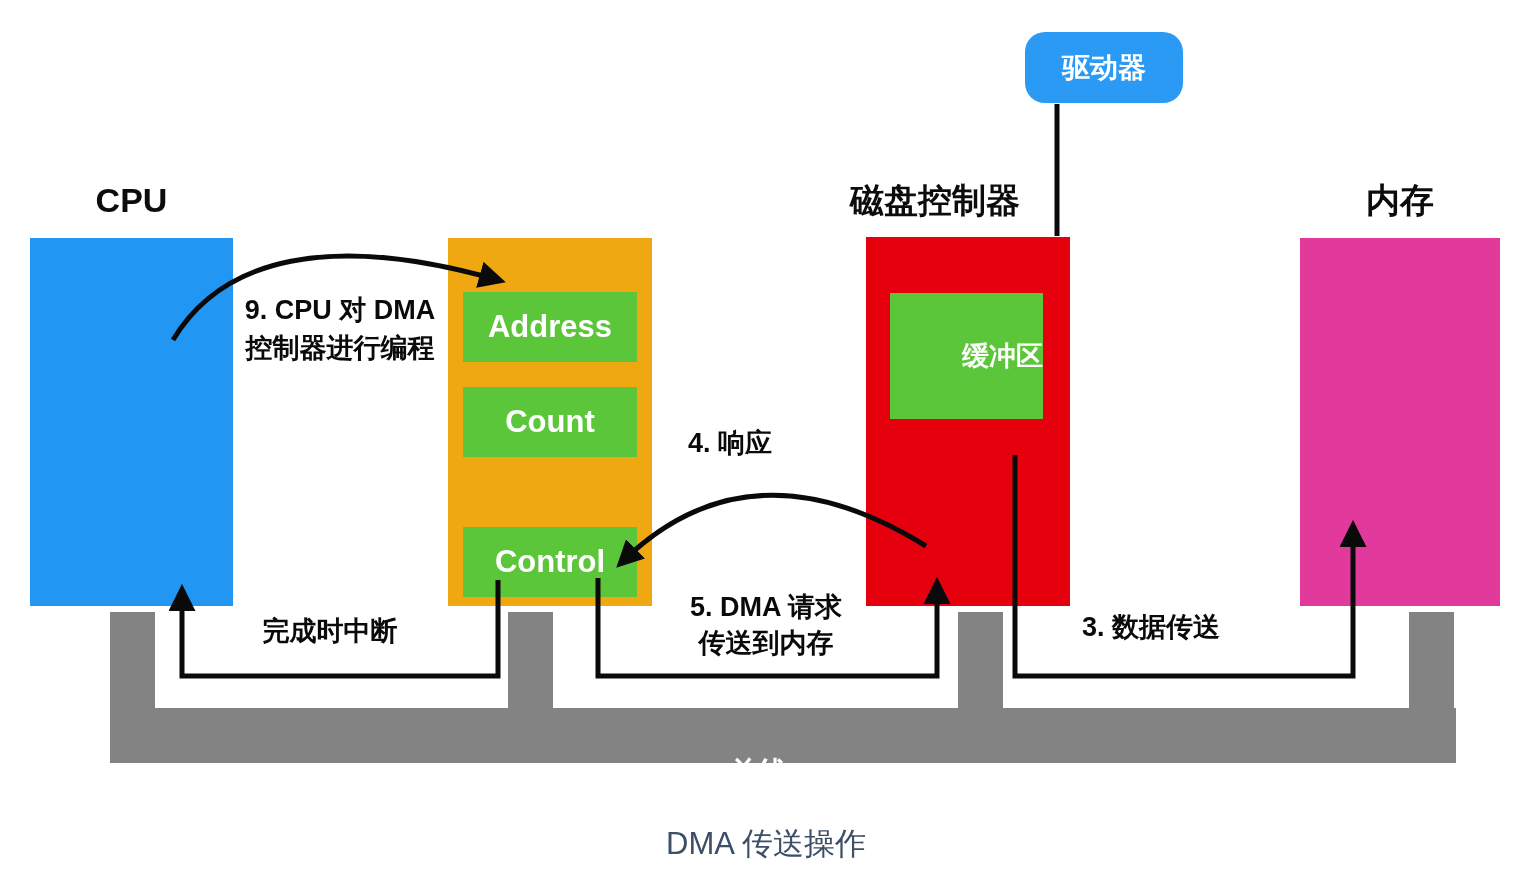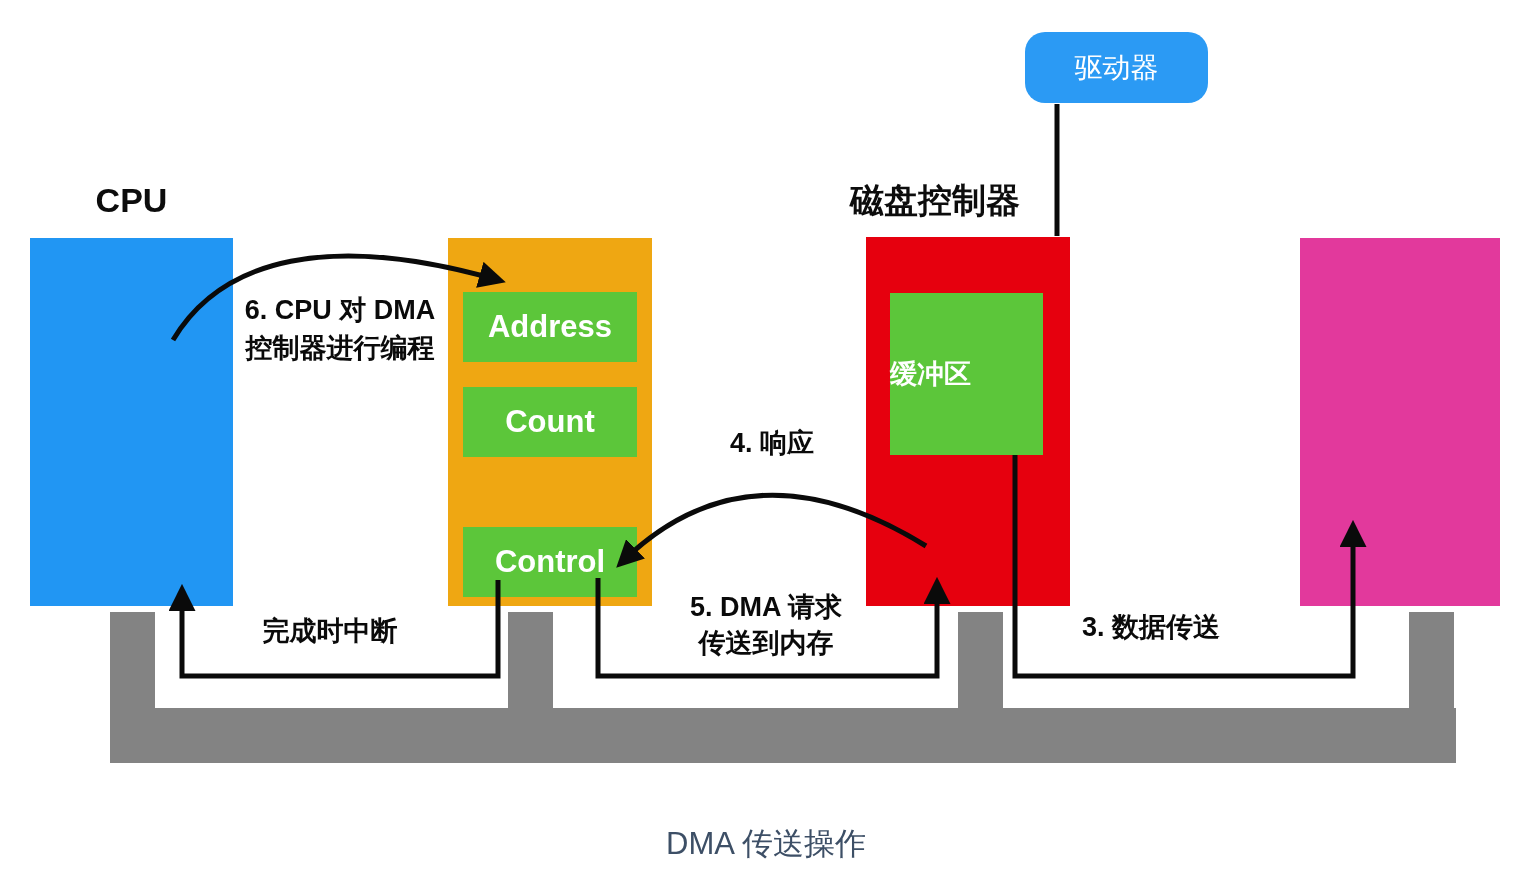--- a/index.html
+++ b/index.html
@@ -24,72 +24,73 @@
   .register{
     position:absolute;left:15px;width:174px;height:70px;
     background:var(--register_green,#5CC63A);
     color:#ffffff;font-size:31px;font-weight:600;
     text-align:center;line-height:70px;
   }
   .reg-0{top:54px;}
   .reg-1{top:149px;}
   .reg-2{top:244px;margin-top:45px;}
   .buffer{
-    position:absolute;left:24px;top:56px;width:153px;height:162px;
+    position:absolute;left:24px;top:56px;width:153px;height:126px;
     background:var(--register_green,#5CC63A);
     color:#ffffff;font-size:27px;font-weight:600;
-    display:flex;align-items:center;justify-content:flex-start;
+    display:flex;align-items:center;justify-content:flex-end;
   }
   .driver-box{
-    position:absolute;left:1025px;top:32px;width:183px;height:71px;
+    position:absolute;left:1025px;top:32px;width:158px;height:71px;
     background:var(--driver_blue,#2B9AF4);border-radius:20px;
-    color:#ffffff;font-size:28px;font-weight:400;
+    color:#ffffff;font-size:28px;font-weight:700;
     display:flex;align-items:center;justify-content:center;
     z-index:2;
   }
   .bus-bar{
     position:absolute;left:110px;top:708px;width:1346px;height:55px;
     background:var(--bus_gray,#838383);z-index:1;
   }
   .bus-stub{
     position:absolute;top:612px;width:45px;height:96px;
     background:var(--bus_gray,#838383);z-index:1;
   }
   .stub-cpu{left:110px;}
   .stub-dma{left:508px;}
   .stub-disk{left:958px;}
   .stub-mem{left:1409px;}
   .bus-label{
-    position:absolute;left:678px;top:672px;width:160px;height:40px;
+    position:absolute;left:678px;top:752px;width:160px;height:40px;
     color:#ffffff;font-size:29px;font-weight:700;
     text-align:center;line-height:40px;z-index:2;
   }
   .arrow-layer{position:absolute;left:0;top:0;width:1532px;height:878px;z-index:5;pointer-events:none;}
   .step-label{
     position:absolute;color:#0a0a0a;font-size:27px;font-weight:700;
     text-align:center;white-space:nowrap;z-index:4;
   }
   .step1{left:222px;top:291px;width:236px;line-height:38px;}
   .interrupt{left:230px;top:615px;width:200px;line-height:32px;}
   .step2{left:666px;top:589px;width:200px;line-height:36px;}
   .step3{left:1020px;top:611px;width:200px;line-height:32px;text-align:right;}
-  .step4{left:702px;top:427px;width:140px;line-height:32px;}
+  .step4{left:660px;top:427px;width:140px;line-height:32px;}
   .title{
     position:absolute;left:0;top:823px;width:1532px;
     text-align:center;font-size:31px;font-weight:400;
     color:var(--title_color,#3D4F66);z-index:2;
   }
 </style>
 </head>
 <body>
 
 <div class="canvas">
 
   <div class="comp-header" style="left:30px;width:203px;">CPU</div>
   <div class="comp-header" style="left:833px;width:204px;">磁盘控制器</div>
+  <div class="comp-header" style="left:1300px;width:200px;">内存</div>
 
   <div class="driver-box">
     <span>驱动器</span>
   </div>
 
   <div class="box cpu-box"></div>
 
   <div class="box dma-box">
     <div class="register reg-0">Address</div>
     <div class="register reg-1">Count</div>
@@ -125,21 +126,21 @@
     <path d="M 498 580 L 498 676 L 182 676 L 182 592" stroke="#0a0a0a" stroke-width="5" fill="none" marker-end="url(#ah)"></path>
 
     <path d="M 598 578 L 598 676 L 937 676 L 937 585" stroke="#0a0a0a" stroke-width="5" fill="none" marker-end="url(#ah)"></path>
 
     <path d="M 926 546 Q 750 437 622 562" stroke="#0a0a0a" stroke-width="5" fill="none" marker-end="url(#ah)"></path>
 
     <path d="M 1015 455 L 1015 676 L 1353 676 L 1353 528" stroke="#0a0a0a" stroke-width="5" fill="none" marker-end="url(#ah)"></path>
   </svg>
 
   <div class="step-label step1">
-    <div>6. CPU  对 DMA</div>
+    <div>9. CPU  对 DMA</div>
     <div>控制器进行编程</div>
   </div>
   <div class="step-label interrupt">完成时中断</div>
   <div class="step-label step2">
     <div>5. DMA 请求</div>
     <div>传送到内存</div>
   </div>
   <div class="step-label step3">3. 数据传送</div>
   <div class="step-label step4">4. 响应</div>
 

